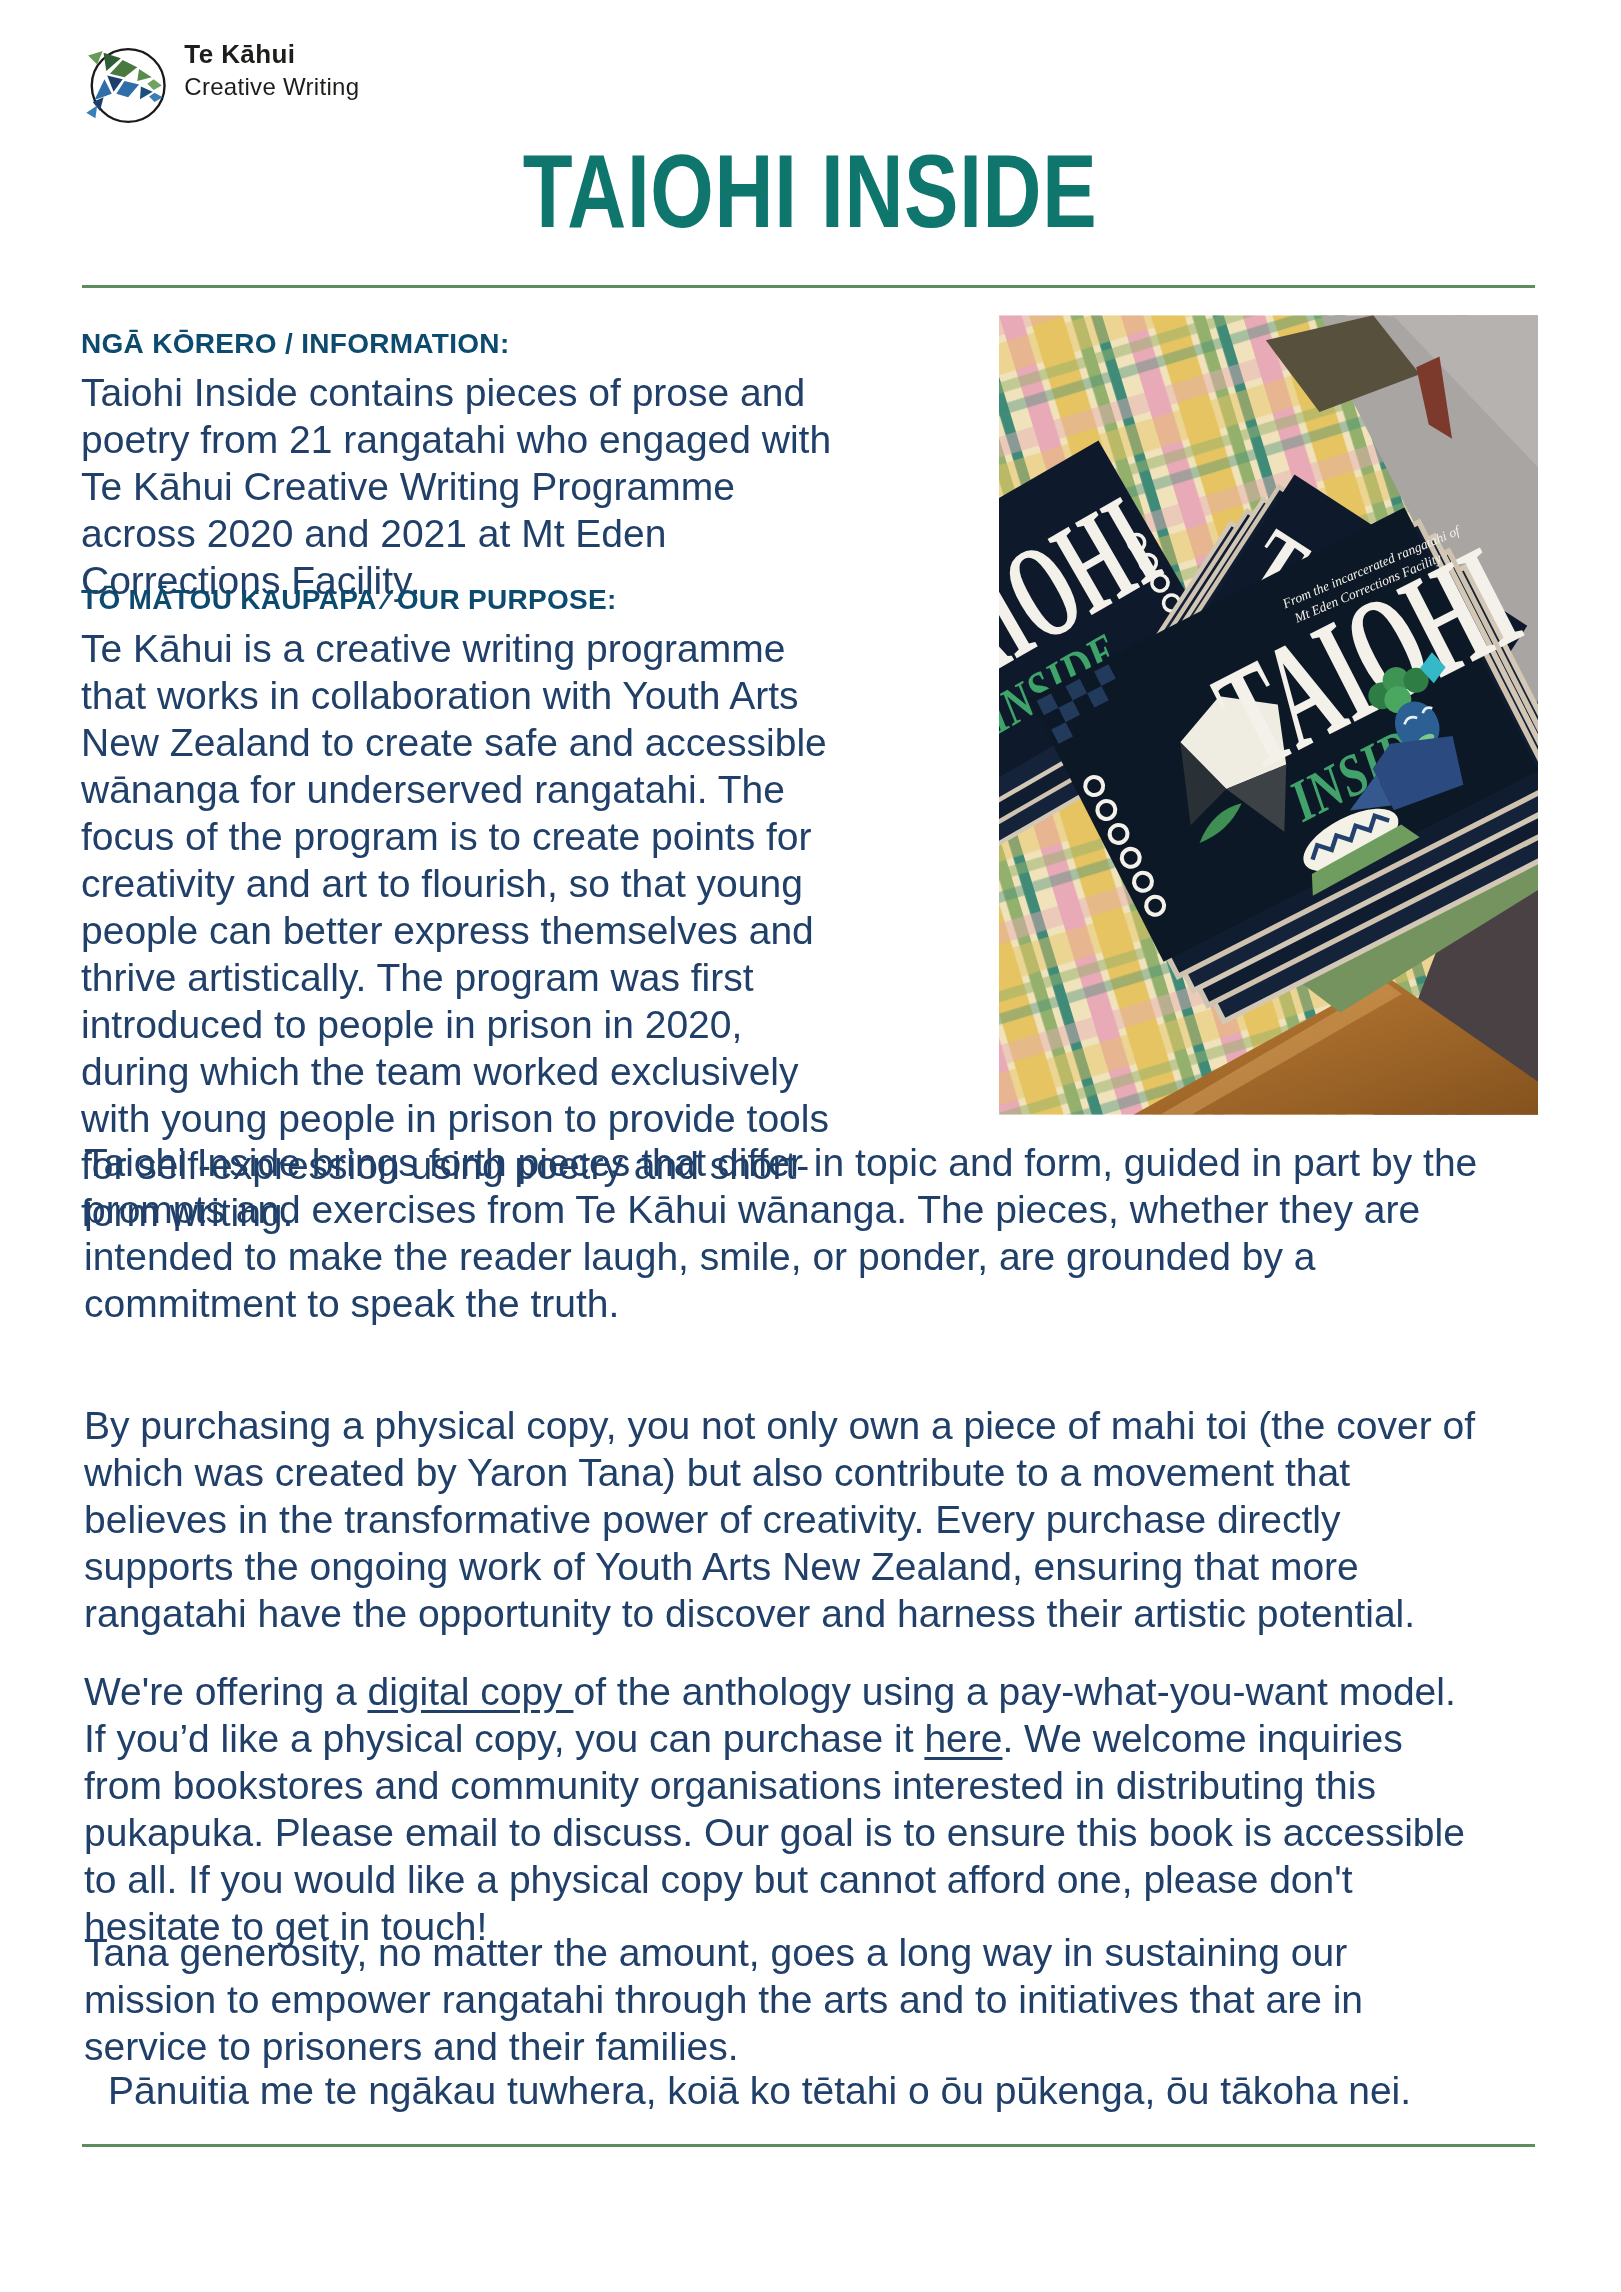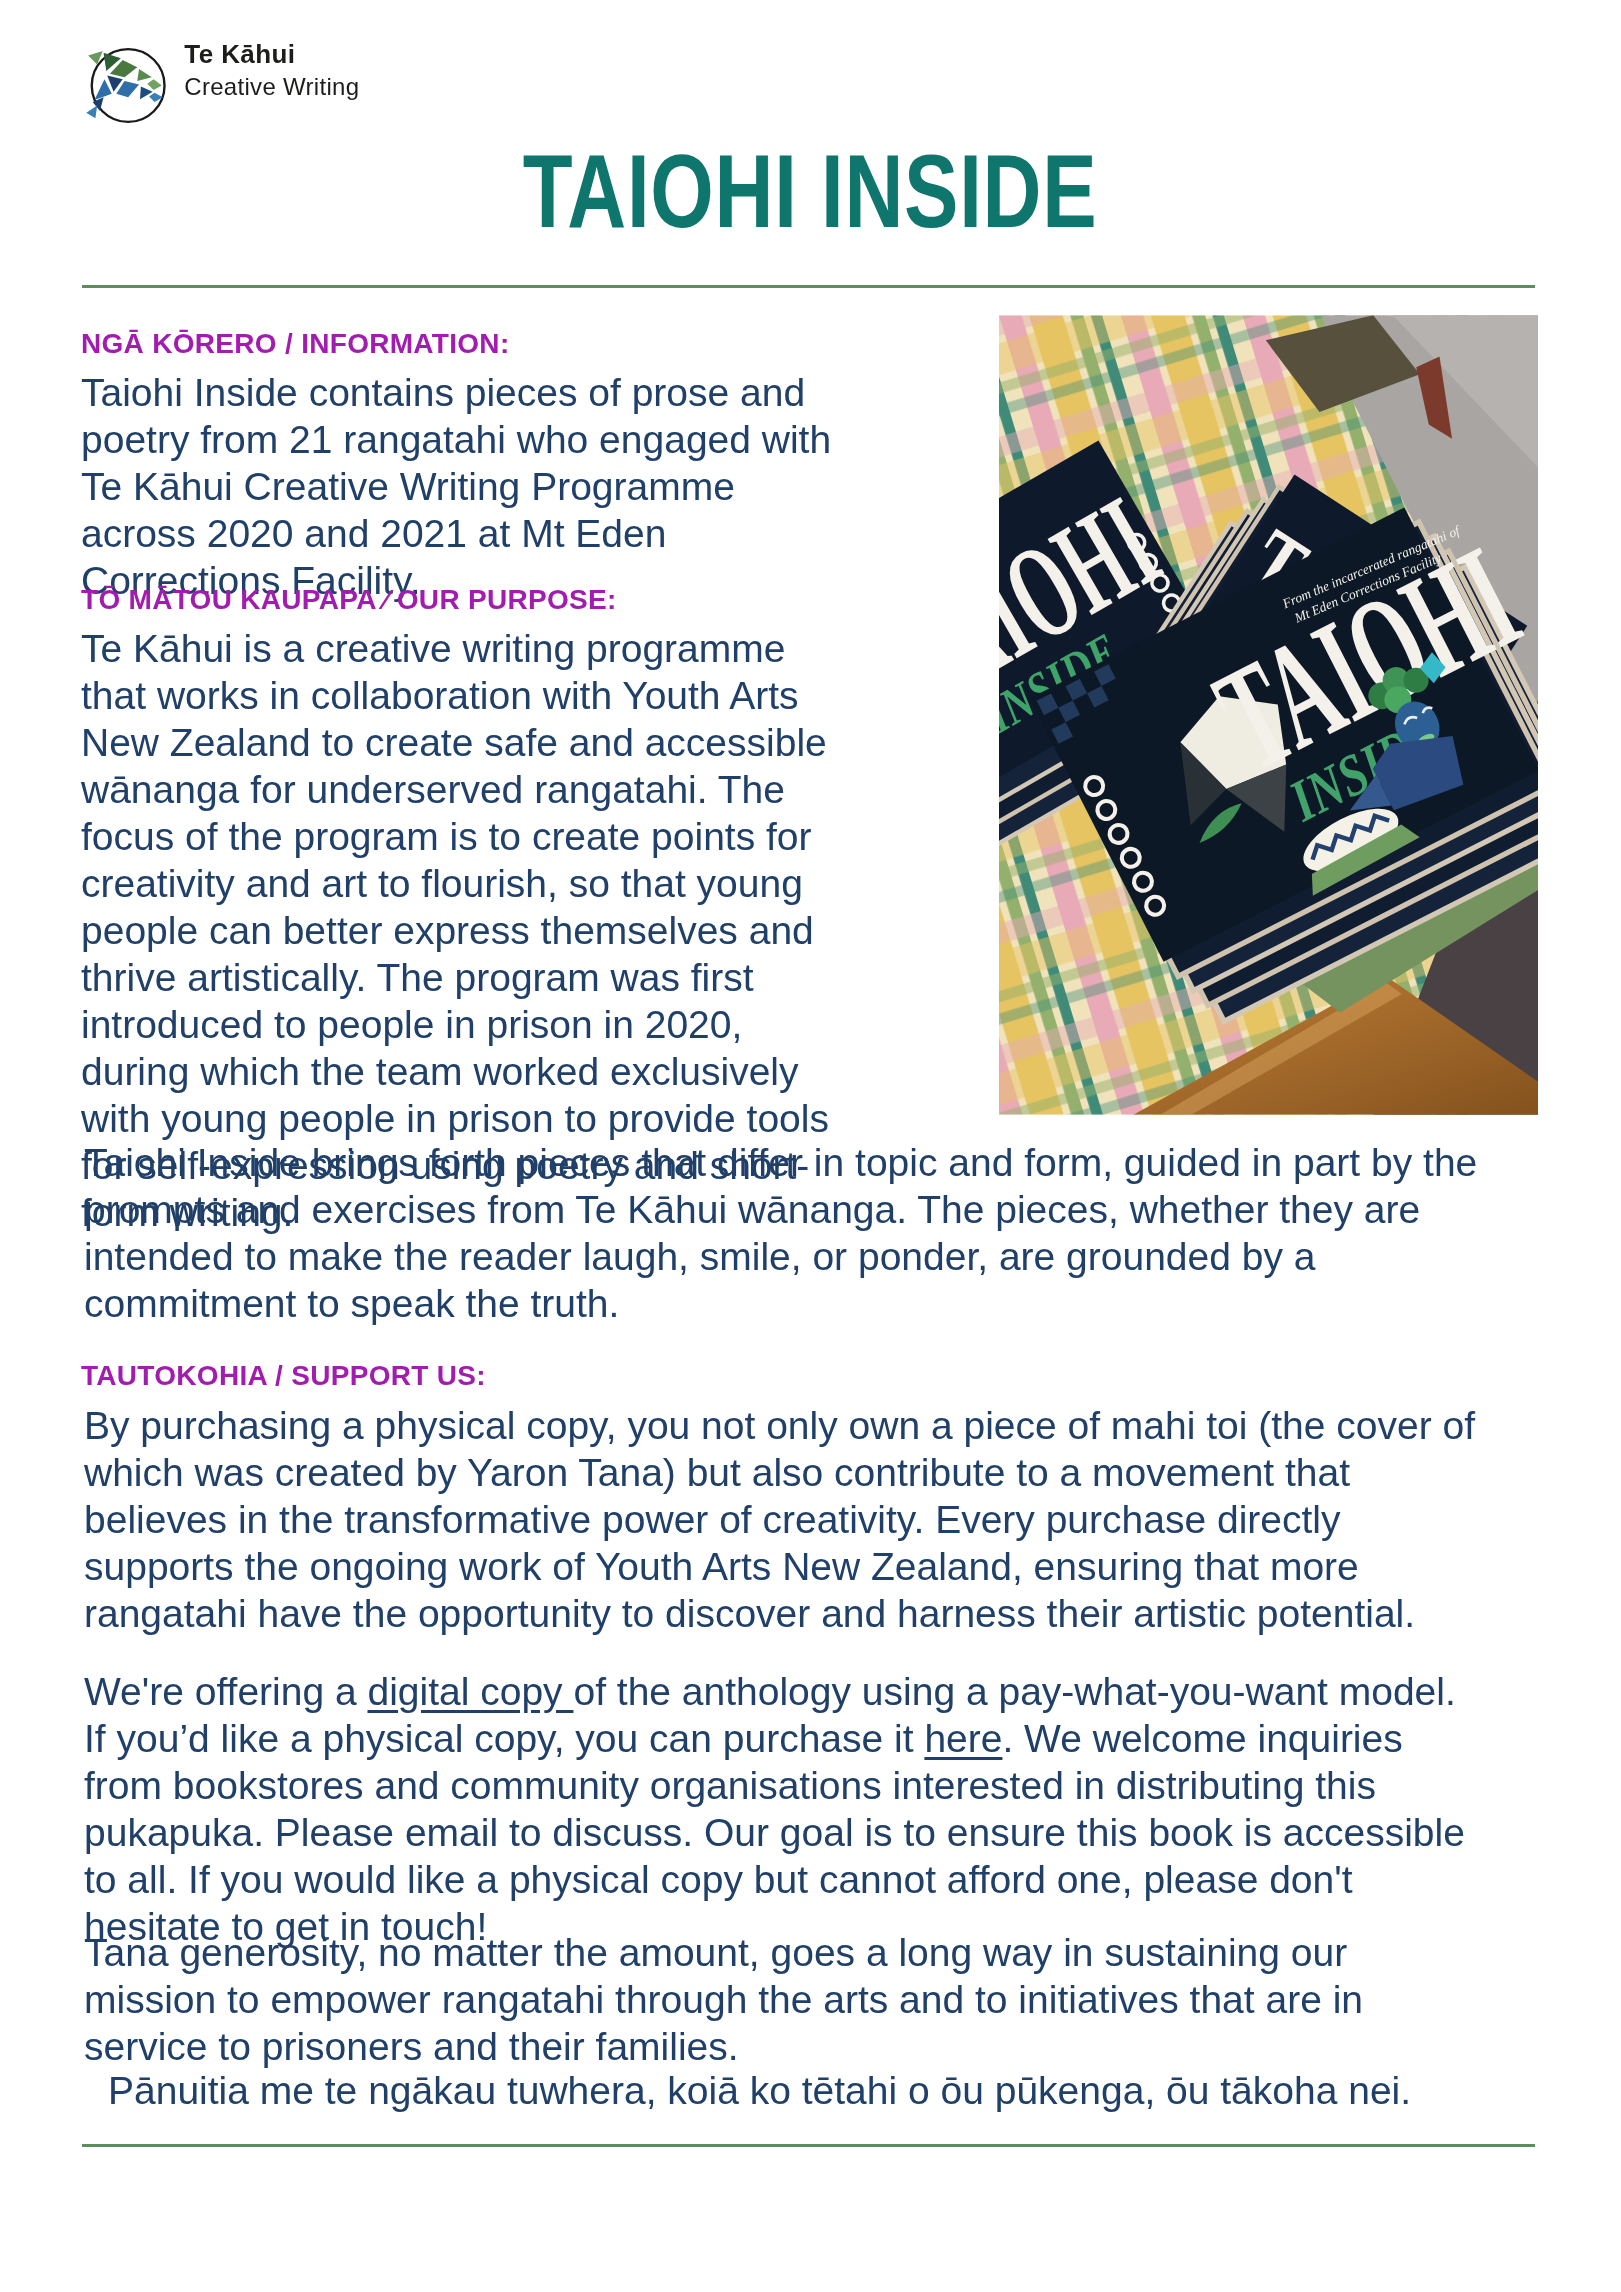--- a/index.html
+++ b/index.html
@@ -17,21 +17,21 @@
   .page-title{
     position:absolute;top:140px;left:0;width:100%;text-align:center;
     font-size:102px;font-weight:800;color:#0f766e;line-height:1;
     letter-spacing:0.9px;
   }
   .page-title .squeeze{display:inline-block;transform:scaleX(.8) scaleY(1.02);transform-origin:center;}
   .rule{position:absolute;left:82px;width:1453px;height:2.7px;background:#5d8c5f;}
   .rule-top{top:285px;}
   .rule-bottom{top:2144px;}
   
-  .sec-heading{font-size:28px;font-weight:700;color:#a21caf;letter-spacing:0.3px;margin:0 0 9px 0;}
+  .sec-heading{font-size:28px;font-weight:700;color:#0c4a6e;letter-spacing:0.3px;margin:0 0 9px 0;}
   .body-text{font-size:39px;line-height:47px;color:#20406a;margin:0;}
   .abs{position:absolute;}
   .col-left{left:81px;width:752px;}
   .full{left:84px;width:1397px;}
   .sec-info{top:328px;}
   .sec-purpose{top:584px;}
   .bridge{top:1139px;}
   .support-h{top:1360px;left:81px;width:1397px;}
   .support-p1{top:1402px;}
   .offer-p{top:1668px;}
@@ -234,21 +234,20 @@
     <p class="body-text">Taiohi Inside contains pieces of prose and poetry from 21 rangatahi who engaged with Te Kāhui Creative Writing Programme across 2020 and 2021 at Mt Eden Corrections Facility.</p>
   </section>
 
   <section class="abs col-left sec-purpose">
     <h3 class="sec-heading">TŌ MĀTOU KAUPAPA ⁄ OUR PURPOSE:</h3>
     <p class="body-text">Te Kāhui is a creative writing programme that works in collaboration with Youth Arts New Zealand to create safe and accessible wānanga for underserved rangatahi. The focus of the program is to create points for creativity and art to flourish, so that young people can better express themselves and thrive artistically. The program was first introduced to people in prison in 2020, during which the team worked exclusively with young people in prison to provide tools for self-expression using poetry and short-form writing.</p>
   </section>
 
   <p class="abs full body-text bridge">Taiohi Inside brings forth pieces that differ in topic and form, guided in part by the prompts and exercises from Te Kāhui wānanga. The pieces, whether they are intended to make the reader laugh, smile, or ponder, are grounded by a commitment to speak the truth.</p>
 
-  <h3 class="abs sec-heading support-h">TAUTOKOHIA / SUPPORT US:</h3>
 
   <p class="abs full body-text support-p1">By purchasing a physical copy, you not only own a piece of mahi toi (the cover of which was created by Yaron Tana) but also contribute to a movement that believes in the transformative power of creativity. Every purchase directly supports the ongoing work of Youth Arts New Zealand, ensuring that more rangatahi have the opportunity to discover and harness their artistic potential.</p>
 
   <p class="abs full body-text offer-p"><span>We're offering a </span><span class="lnk">digital copy </span><span>of the anthology using a pay-what-you-want model. If you’d like a physical copy, you can purchase it </span><span class="lnk">here</span><span>. We welcome inquiries from bookstores and community organisations interested in distributing this pukapuka. Please email to discuss. Our goal is to ensure this book is accessible to all. If you would like a physical copy but cannot afford one, please don't hesitate to get in touch!</span></p>
 
   <p class="abs full body-text gen-p">Tana generosity, no matter the amount, goes a long way in sustaining our mission to empower rangatahi through the arts and to initiatives that are in service to prisoners and their families.</p>
 
   <p class="abs full body-text closing">Pānuitia me te ngākau tuwhera, koiā ko tētahi o ōu pūkenga, ōu tākoha nei.</p>
 
   <div class="rule rule-bottom"></div>

